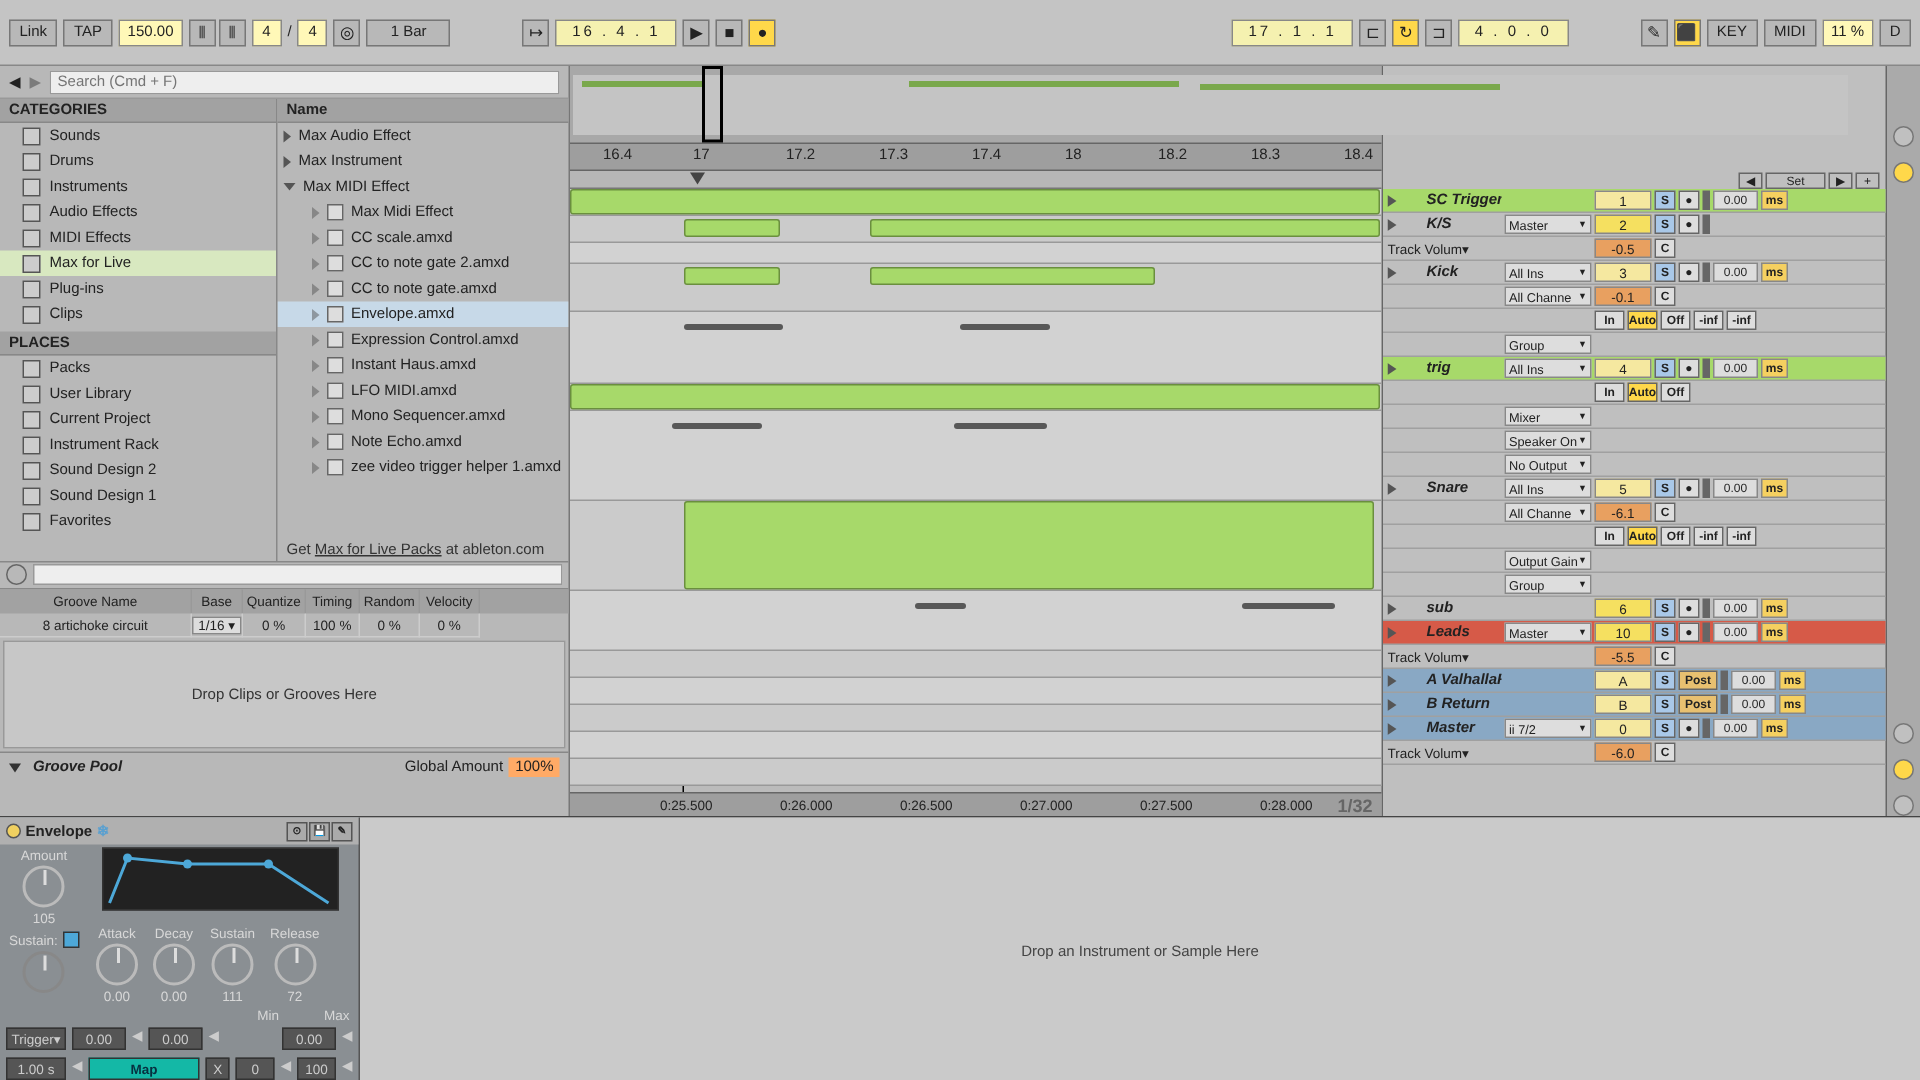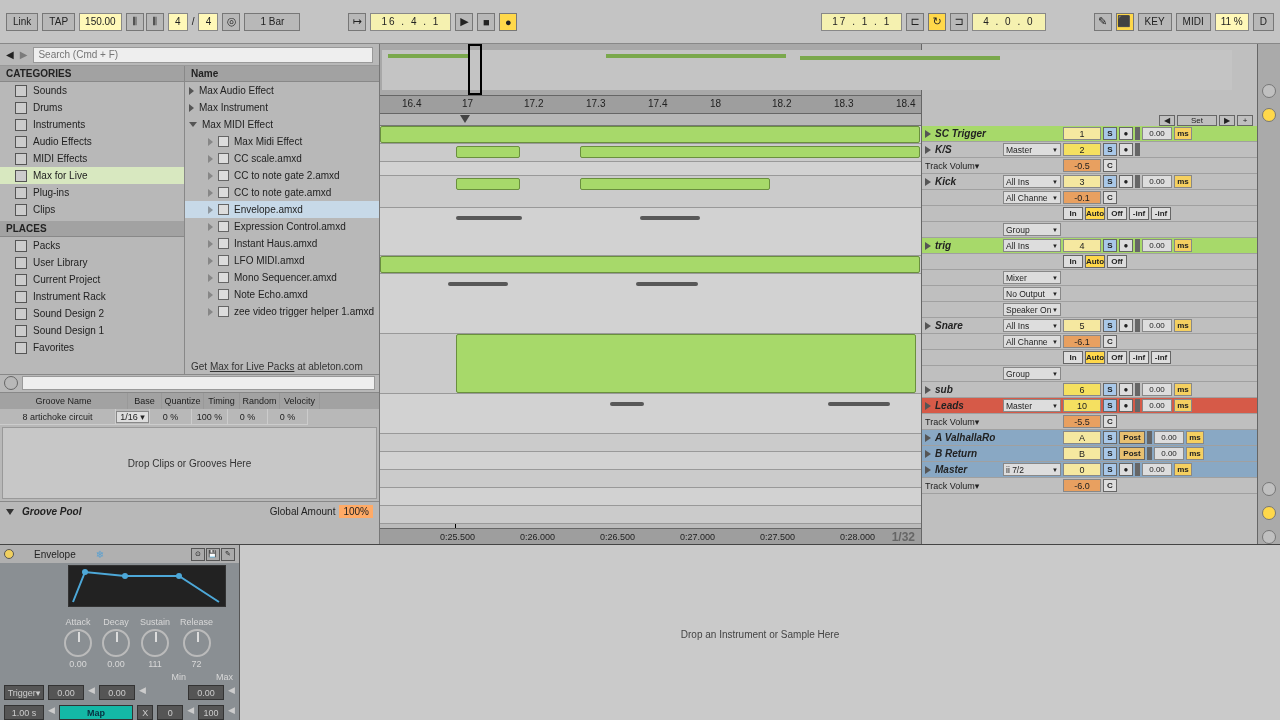--- a/index.html
+++ b/index.html
@@ -70,21 +70,21 @@
 .timebar .ratio { right:6px; font-size:12px; font-weight:bold; color:#666; }
 
 
 .rightcol { width:336px; background:#bfbfbf; border-right:1px solid #666; display:flex; flex-direction:column; }
 .locators { height:12px; display:flex; align-items:center; justify-content:flex-end; gap:2px; padding-right:4px; }
 .locators .lb { width:16px; height:11px; border:1px solid #666; font-size:8px; display:flex;align-items:center;justify-content:center; }
 .mtrk { display:flex; height:16px; gap:2px; align-items:center; padding:0 3px; border-bottom:1px solid #a0a0a0; }
 .mtrk.sel { background:#a7d96a; }
 .mtrk.ret { background:#89a8c4; }
 .mtrk.red { background:#d65a48; }
-.mname { width:76px; font-size:10px; font-weight:bold; font-style:italic; overflow:hidden; white-space:nowrap; display:flex; align-items:center; gap:4px; }
+.mname { width:76px; font-size:10px; font-weight:bold; font-style:italic; overflow:hidden; white-space:nowrap; display:flex; align-items:center; gap:20px; }
 .play { width:0;height:0;border-top:4px solid transparent;border-bottom:4px solid transparent;border-left:6px solid #555; }
 .msel { width:58px; height:13px; border:1px solid #888; background:#ddd; font-size:8.5px; display:flex;align-items:center;justify-content:space-between; padding:0 2px;}
 .msel::after{content:"▼"; font-size:6px;}
 .mnum { width:38px; height:13px; border:1px solid #888; background:#f5e8a0; font-size:9px; display:flex; align-items:center; justify-content:center; }
 .mnum.neg { background:#e8a060; }
 .mbtn { width:14px; height:13px; border:1px solid #666; background:#ddd; font-size:8px; display:flex;align-items:center;justify-content:center; font-weight:bold; }
 .mbtn.s { background:#a9c8e8; }
 .mbtn.on { background:#ffd84a; }
 .mbtn.post { width:26px; background:#e8c070; }
 .meter { width:5px; height:13px; background:#666; }
@@ -97,21 +97,21 @@
 .frtab { width:14px; height:14px; border:1px solid #777; border-radius:7px; background:#c0c0c0; }
 .frtab.on { background:#ffd84a; }
 
 
 .bottom { height:180px; display:flex; border-top:1px solid #444; background:#bcbcbc; }
 .helpbox { width:188px; background:#cfcfcf; border-right:1px solid #888; padding:6px; font-size:10px; }
 .helpbox .title { font-weight:bold; margin-bottom:4px; font-size:11px; }
 .helpbox p { margin-bottom:8px; line-height:1.3; }
 .devarea { flex:1; background:#cacaca; display:flex; }
 .device { width:240px; background:#8a8f93; border-right:1px solid #555; display:flex; flex-direction:column; }
-.devtitle { height:18px; background:#b0b0b0; display:flex; align-items:center; padding:0 4px; gap:20px; font-weight:normal; font-size:10px; }
+.devtitle { height:18px; background:#b0b0b0; display:flex; align-items:center; padding:0 4px; gap:3px; font-weight:bold; font-size:10px; }
 .devbtns { margin-left:auto; display:flex; gap:1px; }
 .devbtns .db { width:14px; height:13px; border:1px solid #555; background:#aaa; font-size:7px; display:flex;align-items:center;justify-content:center; }
 .devbody { flex:1; padding:6px; position:relative; color:#d8d8d8; font-size:9px; }
 .knob { width:28px; height:28px; border-radius:14px; border:2px solid #bbb; position:relative; display:flex;align-items:center;justify-content:center; }
 .knob::before { content:""; position:absolute; width:2px; height:10px; background:#ddd; top:1px; left:12px; transform-origin:1px 12px; }
 .kcol { display:flex; flex-direction:column; align-items:center; gap:2px; }
 .kgrid { display:flex; gap:10px; margin-top:4px; }
 .envdisp { width:158px; height:42px; background:#222; border:1px solid #333; position:absolute; left:68px; top:2px; }
 .pbox { height:15px; background:#555; color:#ccc; display:flex; align-items:center; justify-content:center; padding:0 5px; font-size:9px; border:1px solid #333; }
 .pbox.map { background:#14b8a6; color:#073040; font-weight:bold; }
@@ -332,21 +332,21 @@
     <div class="gtable">
       <div class="ghdr" id="ghdr">
           <div class="gcell" style="width: 128px;">Groove Name</div>
           <div class="gcell" style="width: 34px;">Base</div>
           <div class="gcell" style="width: 42px;">Quantize</div>
           <div class="gcell" style="width: 36px;">Timing</div>
           <div class="gcell" style="width: 40px;">Random</div>
           <div class="gcell" style="width: 40px;">Velocity</div>
         </div>
       <div class="grow" id="grow">
-          <div class="gcell" style="width: 116px;">8 artichoke circuit</div>
+          <div class="gcell" style="width: 128px;">8 artichoke circuit</div>
           <div class="gcell" style="width: 34px;">
             <span style="border:1px solid #888;padding:0 3px;background:#ddd">1/16 ▾</span>
           </div>
           <div class="gcell" style="width: 42px;">0 %</div>
           <div class="gcell" style="width: 36px;">100 %</div>
           <div class="gcell" style="width: 40px;">0 %</div>
           <div class="gcell" style="width: 40px;">0 %</div>
         </div>
     </div>
     <div class="drop">Drop Clips or Grooves Here</div>
@@ -530,26 +530,26 @@
           <div class="mbtn on small">Auto</div>
           <div class="mbtn small">Off</div>
         </div>
         <div class="mtrk">
           <div class="mname"></div>
           <div class="msel">Mixer</div>
           <div style="flex:1"></div>
         </div>
         <div class="mtrk">
           <div class="mname"></div>
+          <div class="msel">Speaker On</div>
+          <div style="flex:1"></div>
+        </div>
+        <div class="mtrk">
+          <div class="mname"></div>
           <div class="msel">No Output</div>
-          <div style="flex:1"></div>
-        </div>
-        <div class="mtrk">
-          <div class="mname"></div>
-          <div class="msel">Speaker On</div>
           <div style="flex:1"></div>
         </div>
         <div class="mtrk">
           <div class="mname">
             <span class="play"></span>
             <span>Snare</span>
           </div>
           <div class="msel">All Ins</div>
           <div class="mnum" style="">5</div>
           <div class="mbtn s">S</div>
@@ -566,20 +566,25 @@
           <div style="flex:1"></div>
         </div>
         <div class="mtrk">
           <div class="mname"></div>
           <div style="width:58px"></div>
           <div class="mbtn small">In</div>
           <div class="mbtn on small">Auto</div>
           <div class="mbtn small">Off</div>
           <div class="mbtn small">-inf</div>
           <div class="mbtn small">-inf</div>
+        </div>
+        <div class="mtrk">
+          <div class="mname"></div>
+          <div class="msel">Output Gain</div>
+          <div style="flex:1"></div>
         </div>
         <div class="mtrk">
           <div class="mname"></div>
           <div class="msel">Group</div>
           <div style="flex:1"></div>
         </div>
         <div class="mtrk">
           <div class="mname">
             <span class="play"></span>
             <span>sub</span>
@@ -678,20 +683,30 @@
         <span style="width:10px;height:10px;border:1px solid #555;border-radius:5px;background:#f0d060"></span>
         <span>Envelope</span>
         <span style="color:#5aa0d0">❄</span>
         <div class="devbtns">
           <div class="db">⊙</div>
           <div class="db">💾</div>
           <div class="db">✎</div>
         </div>
       </div>
       <div class="devbody">
+        <div class="kcol" style="position:absolute;left:6px;top:2px">
+          <span>Amount</span>
+          <div class="knob"></div>
+          <span>105</span>
+          <div class="row" style="gap:3px;margin-top:2px">
+            <span>Sustain:</span>
+            <span style="width:11px;height:11px;background:#4da8d8;border:1px solid #333"></span>
+          </div>
+          <div class="knob" style="border-color:#888"></div>
+        </div>
         <div class="envdisp">
           <svg width="158" height="42">
               <polyline points="4,36 16,6 56,10 110,10 150,36" fill="none" stroke="#4da8d8" stroke-width="2"></polyline>
               <circle cx="16" cy="6" r="3" fill="#4da8d8"></circle>
               <circle cx="56" cy="10" r="3" fill="#4da8d8"></circle>
               <circle cx="110" cy="10" r="3" fill="#4da8d8"></circle>
             </svg>
         </div>
         <div class="kgrid" style="position:absolute;left:64px;top:50px" id="stagegrid">
             <div class="kcol">

